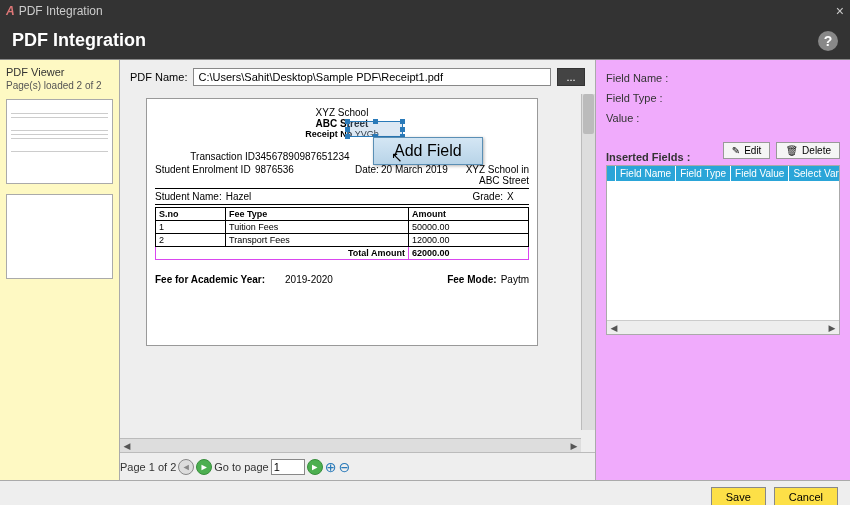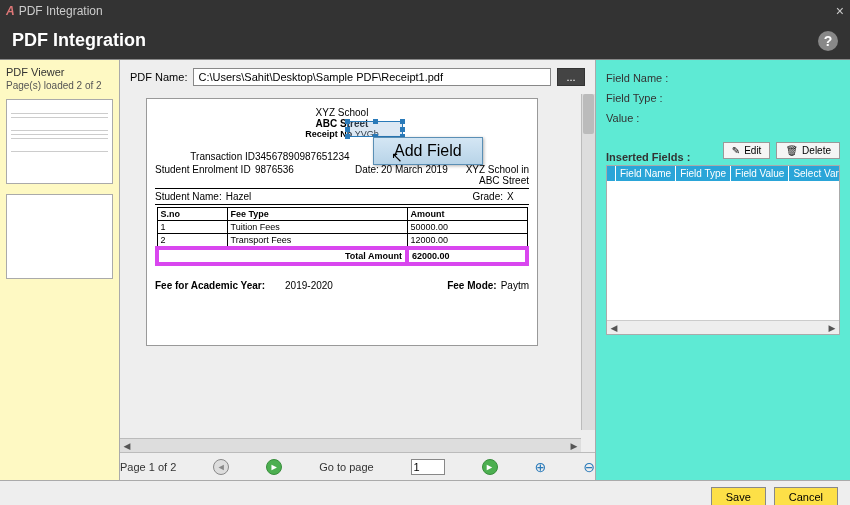--- a/index.html
+++ b/index.html
@@ -42,30 +42,30 @@
   .handle { position: absolute; width: 5px; height: 5px; background: #2a7ab9; }
 
   .context-menu { position: absolute; background: linear-gradient(#d4e6f4,#b8d4e8); border: 1px solid #5a8fb5; font-size: 16px; padding: 4px 20px; color: #000; box-shadow: 1px 1px 3px rgba(0,0,0,0.3); font-family: Arial, sans-serif;}
   .cursor { position:absolute; font-size:14px; color:#000;}
 
   .page hr { border: none; border-top: 1px solid #000; margin: 2px 0; }
   .page .row { display: flex; margin: 2px 0; }
   .page .tbl { border-collapse: collapse; width: 100%; font-size: 9px; }
   .page .tbl th, .page .tbl td { border: 1px solid #000; padding: 1px 3px; text-align: left; font-weight: normal;}
   .page .tbl th { font-weight: bold; }
-  .page .totalrow td { border: 4px solid #d946ef; font-weight: bold;}
-
-  .pager { height: 28px; display: flex; align-items: center; justify-content: space-between; gap: 14px; font-size: 11px; color: #333; border-top: 1px solid #bbb; }
+  .page .totalrow td { border: 1px solid #d946ef; font-weight: bold;}
+
+  .pager { height: 28px; display: flex; align-items: center; justify-content: flex-start; gap: 2px; font-size: 11px; color: #333; border-top: 1px solid #bbb; }
   .pager .navbtn { width: 16px; height: 16px; border-radius: 50%; border: 1px solid #888; display: flex; align-items: center; justify-content: center; font-size: 9px; cursor: pointer;}
   .pager .navbtn.green{ background:#4caf50; color:#fff; border-color:#388e3c;}
   .pager .navbtn.grey{ background:#ddd; color:#888;}
   .pager input { width: 34px; height: 16px; border: 1px solid #888; font-size: 11px; padding: 0 2px; }
   .pager .zoom { color:#2a7ab9; font-size:14px; cursor:pointer;}
 
-  .right { width: 254px; background: #5eead4; padding: 8px 10px; font-size: 11px; color: #333; display:flex; flex-direction:column;}
+  .right { width: 254px; background: #f0abfc; padding: 8px 10px; font-size: 11px; color: #333; display:flex; flex-direction:column;}
   .right .prop { margin: 4px 0; }
   .right .inserted-label { font-weight: bold; margin-top: 10px; }
   .right .btnrow { display: flex; gap: 6px; justify-content: flex-end; margin: 4px 0 6px; }
   .right .smbtn { background: #f5f5f5; border: 1px solid #999; font-size: 10px; padding: 2px 8px; display: flex; align-items: center; gap: 4px; cursor: pointer; }
   .right .grid { border: 1px solid #aaa; background: #fff; height: 170px; position: relative; overflow: hidden;}
   .grid table { width: 100%; border-collapse: collapse; font-size: 10px; }
   .grid th { background: #2aa5d8; color: #fff; font-weight: normal; border-right: 1px solid #fff; padding: 2px 4px; text-align: left; white-space: nowrap;}
   .grid th:first-child { width:12px; background:#2aa5d8;}
   .grid .hscroll { position:absolute; bottom:0; left:0; right:0; height:14px; background:#eee; border-top:1px solid #ccc; display:flex; align-items:center;}
   .grid .hscroll .arrow{ width:14px; height:14px; font-size:9px; display:flex;align-items:center;justify-content:center; color:#555;}

